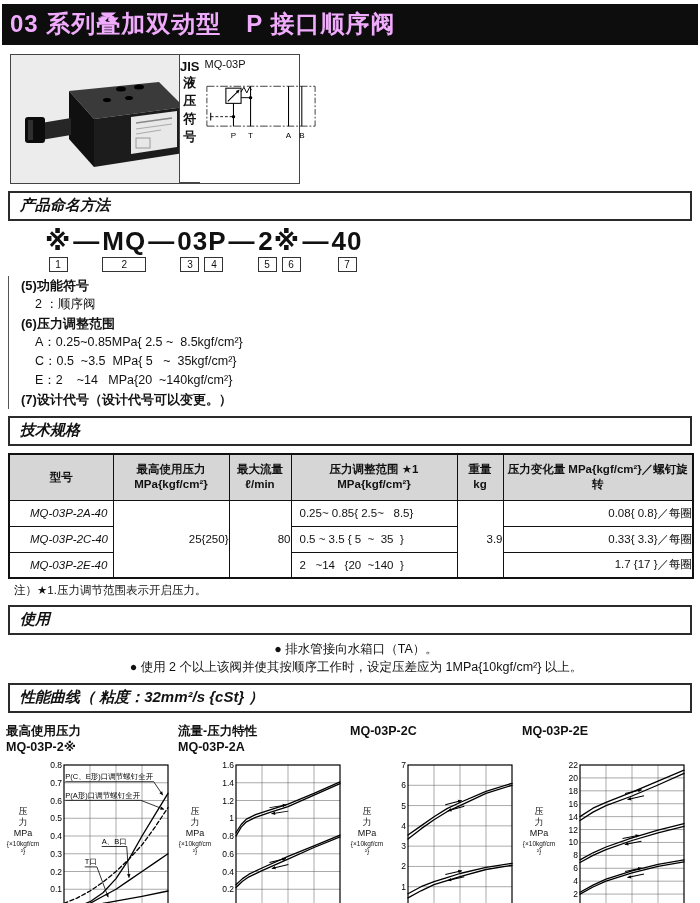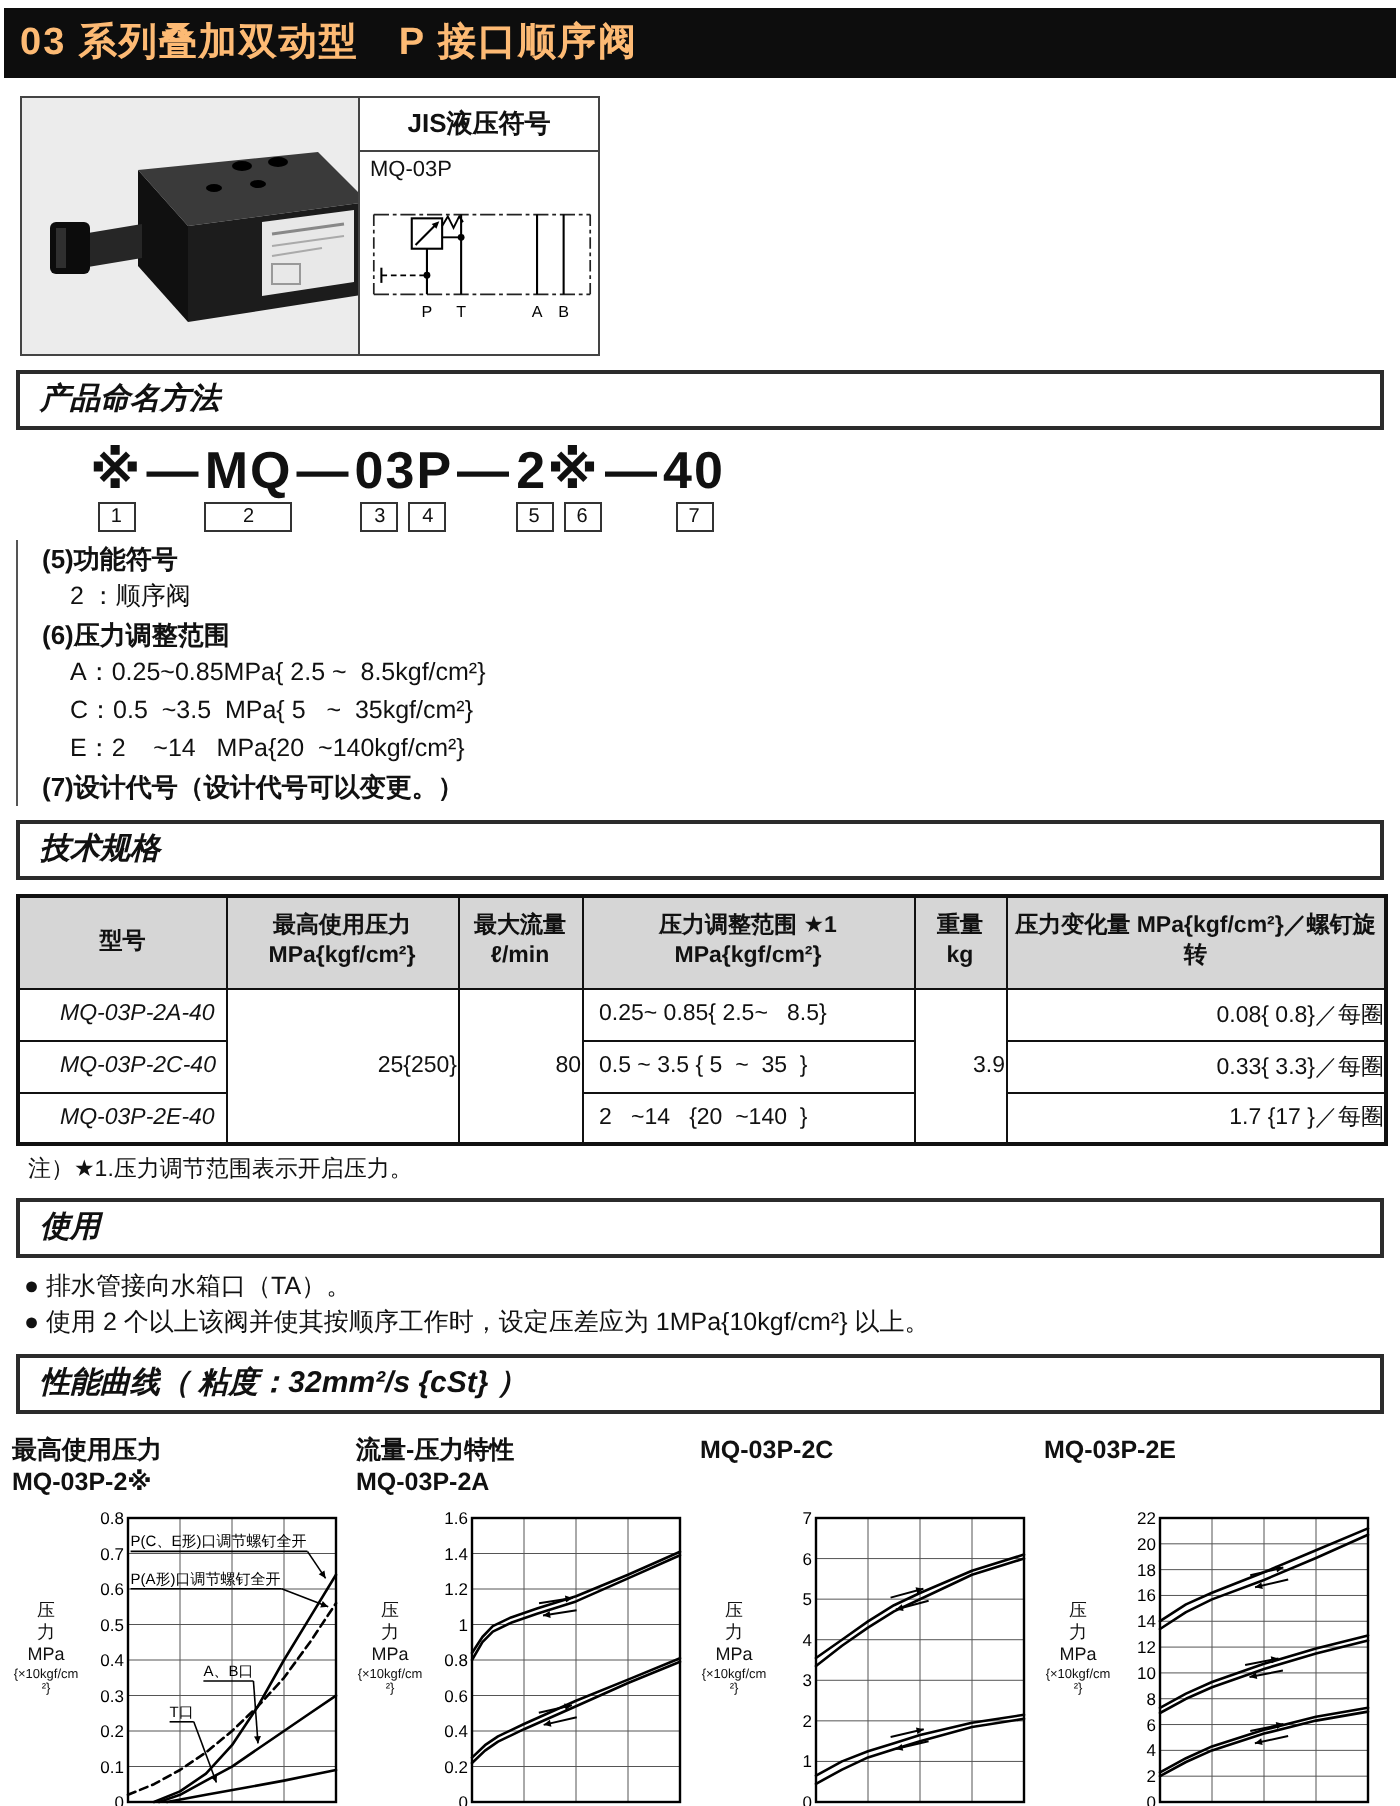--- a/index.html
+++ b/index.html
@@ -1,28 +1,28 @@
 <!DOCTYPE html>
 <html><head>
 <meta charset="utf-8">
 <style>
   * { margin:0; padding:0; box-sizing:border-box; }
   html,body { width:700px; background:#fff; color:#111;
     font-family:"Liberation Sans","DejaVu Sans",sans-serif; }
   body { height:903px; overflow:hidden; }
 
   
-  .titlebar { margin:4px 2px 0 2px; background:#0d0d0d; color:#fdba74;
-    font-size:19px; font-weight:bold; padding:4px 8px 5px 8px; letter-spacing:1px; }
+  .titlebar { margin:4px 2px 0 2px; background:#0d0d0d; color:#f0abfc;
+    font-size:24px; font-weight:bold; padding:4px 8px 5px 8px; letter-spacing:1px; }
 
   
   .intro { margin:9px 0 0 10px; width:290px; height:130px; border:1px solid #444;
     display:flex; background:#fff; }
   .photo-cell { width:170px; border-right:1px solid #444; background:#ededed; }
-  .symbol-cell { flex:1; display:flex; flex-direction:column; }
+  .symbol-cell { flex:1; display:flex; flex-direction:row; }
   .symbol-head { border-bottom:1px solid #444; text-align:center; font-weight:bold;
     font-size:13px; padding:4px 0; }
   .symbol-body { padding:3px 2px 0 5px; font-size:11px; }
   .symbol-model { margin-bottom:1px; }
 
   
   .sec { margin:7px 8px 0 8px; border:2px solid #2b2b2b; font-weight:bold;
     font-size:15px; padding:3px 10px 4px 10px; background:#fff;font-style:italic; }
 
   
@@ -46,21 +46,21 @@
   table.spec th, table.spec td { border:1px solid #111; font-size:11.5px; }
   table.spec th { background:#d6d6d6; font-weight:bold; height:46px; line-height:15px; }
   table.spec td { height:26px; }
   td.model { text-align:left; padding-left:20px;font-style:italic; }
   td.center { text-align:right; }
   td.range { text-align:left; padding-left:8px; white-space:pre; }
   .note { font-size:11.5px; margin:4px 0 0 14px; }
 
   
   .bullets { margin:5px 0 0 12px; }
-  .bullet-line { font-size:12.5px; line-height:18px; white-space:pre; }
+  .bullet-line { font-size:12.5px; line-height:18px; white-space:pre;text-align:center; }
 
   
   .charts { display:flex; gap:6px; margin:10px 2px 0 6px; }
   .chart-block { width:166px; }
   .chart-title { font-size:12.5px; font-weight:bold; line-height:16px; height:34px; }
   .chart-flex { display:flex; }
   .ylab { width:34px; display:flex; flex-direction:column; justify-content:center;
     align-items:center; text-align:center; font-size:9px; line-height:11px;
     padding-bottom:24px; }
   .ylab .unit { font-size:6.5px; line-height:7px; word-break:break-all; margin-top:1px; }

